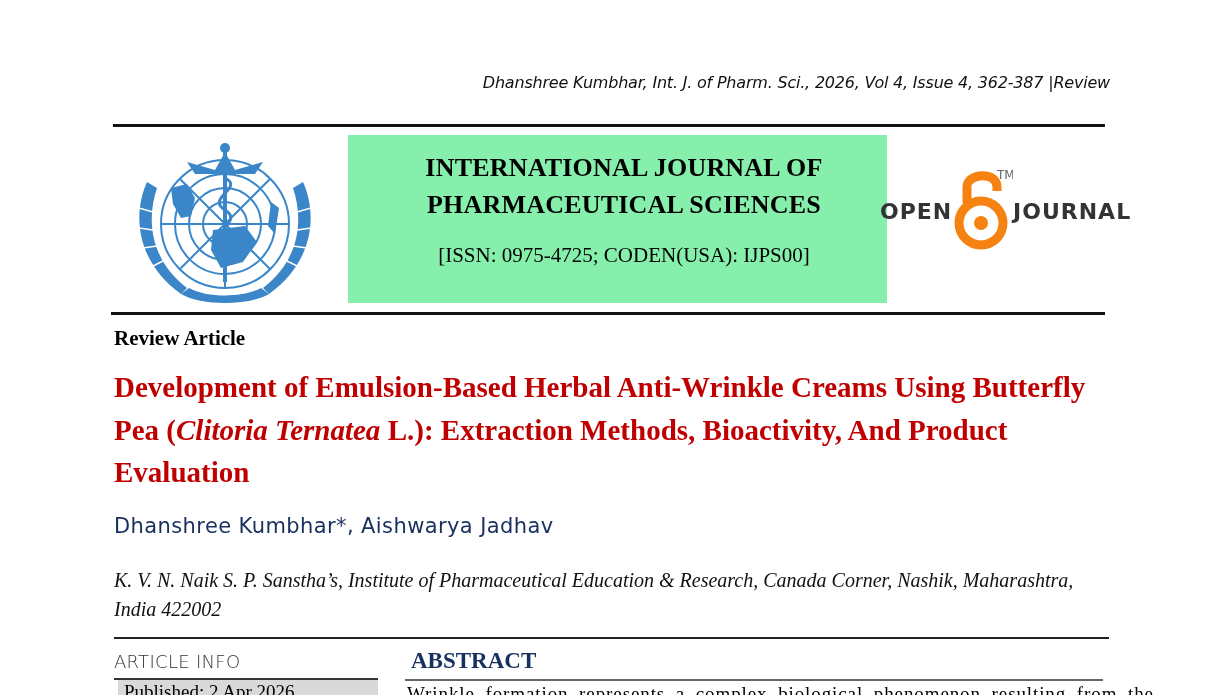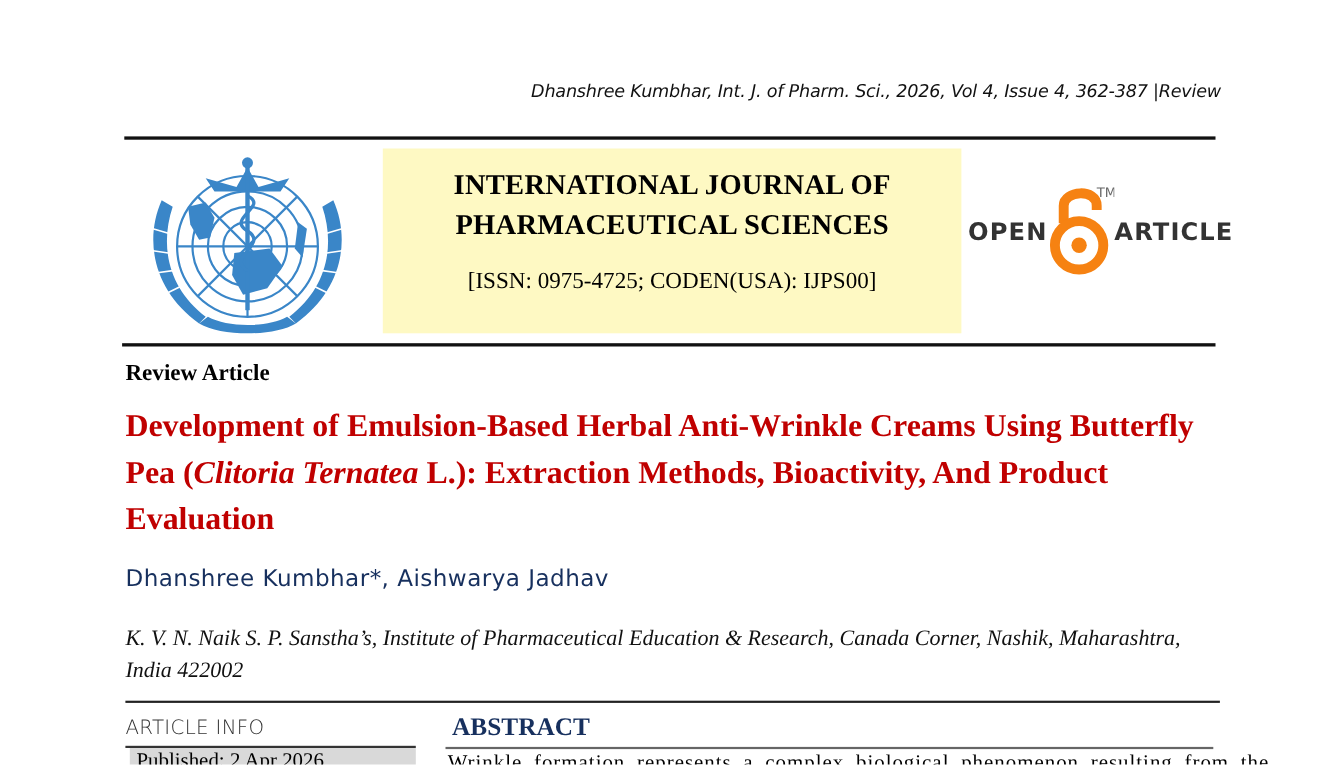--- a/index.html
+++ b/index.html
@@ -5,21 +5,21 @@
   html, body { margin: 0; padding: 0; background: #ffffff; }
   body { width: 1220px; height: 695px; position: relative; overflow: hidden; font-family: "Liberation Serif", serif; color: #000; }
 
   .running-head { position: absolute; top: 73px; right: 110px; font-family: "DejaVu Sans", sans-serif; font-style: italic; font-size: 16px; color: #111; letter-spacing: -0.2px; white-space: nowrap; }
 
   .rule-top { position: absolute; left: 113px; top: 124px; width: 992px; height: 3px; background: #111; }
   .rule-mid { position: absolute; left: 111px; top: 312px; width: 994px; height: 3px; background: #111; }
 
   .logo-left { position: absolute; left: 125px; top: 138px; width: 200px; height: 168px; }
 
-  .masthead { position: absolute; left: 348px; top: 135px; width: 526px; height: 168px; background: #fef9c3; text-align: center; }
+  .masthead { position: absolute; left: 348px; top: 135px; width: 526px; height: 168px; background: #86efac; text-align: center; padding-left: 13px; }
   .masthead .jt1, .masthead .jt2 { font-weight: bold; font-size: 26px; line-height: 37px; letter-spacing: 0.2px; }
   .masthead .jt1 { margin-top: 14px; }
   .masthead .issn { font-size: 21px; line-height: 32px; margin-top: 16px; }
   .masthead .home { font-size: 21px; line-height: 34px; }
 
   .oa { position: absolute; left: 880px; top: 163px; width: 230px; height: 90px; }
   .oa .word { position: absolute; top: 36px; font-family: "DejaVu Sans", sans-serif; font-weight: bold; font-size: 22px; color: #333; letter-spacing: 1px; }
   .oa .open { left: 0; }
   .oa .access { left: 133px; }
   .oa svg { position: absolute; left: 73px; top: 0; }
@@ -98,21 +98,21 @@
 </div>
 
 <div class="oa">
   <span class="word open">OPEN</span>
   <svg width="60" height="90" viewBox="0 0 60 90">
     <path d="M14 40 L14 24 C14 10 44 8 44 24 L44 28" fill="none" stroke="#f68212" stroke-width="9"></path>
     <circle cx="28" cy="60" r="22" fill="none" stroke="#f68212" stroke-width="9"></circle>
     <circle cx="28" cy="60" r="7" fill="#f68212"></circle>
     <text x="44" y="16" font-family="DejaVu Sans, sans-serif" font-size="12" fill="#666">TM</text>
   </svg>
-  <span class="word access">ARTICLE</span>
+  <span class="word access">JOURNAL</span>
 </div>
 
 <div class="rule-mid"></div>
 
 <div class="article-type">Review Article</div>
 
 <div class="title"><span>Development of Emulsion-Based Herbal Anti-Wrinkle Creams Using Butterfly Pea (</span><i>Clitoria Ternatea</i><span> L.): Extraction Methods, Bioactivity, And Product Evaluation</span></div>
 
 <div class="authors">Dhanshree Kumbhar*, Aishwarya Jadhav</div>
 

